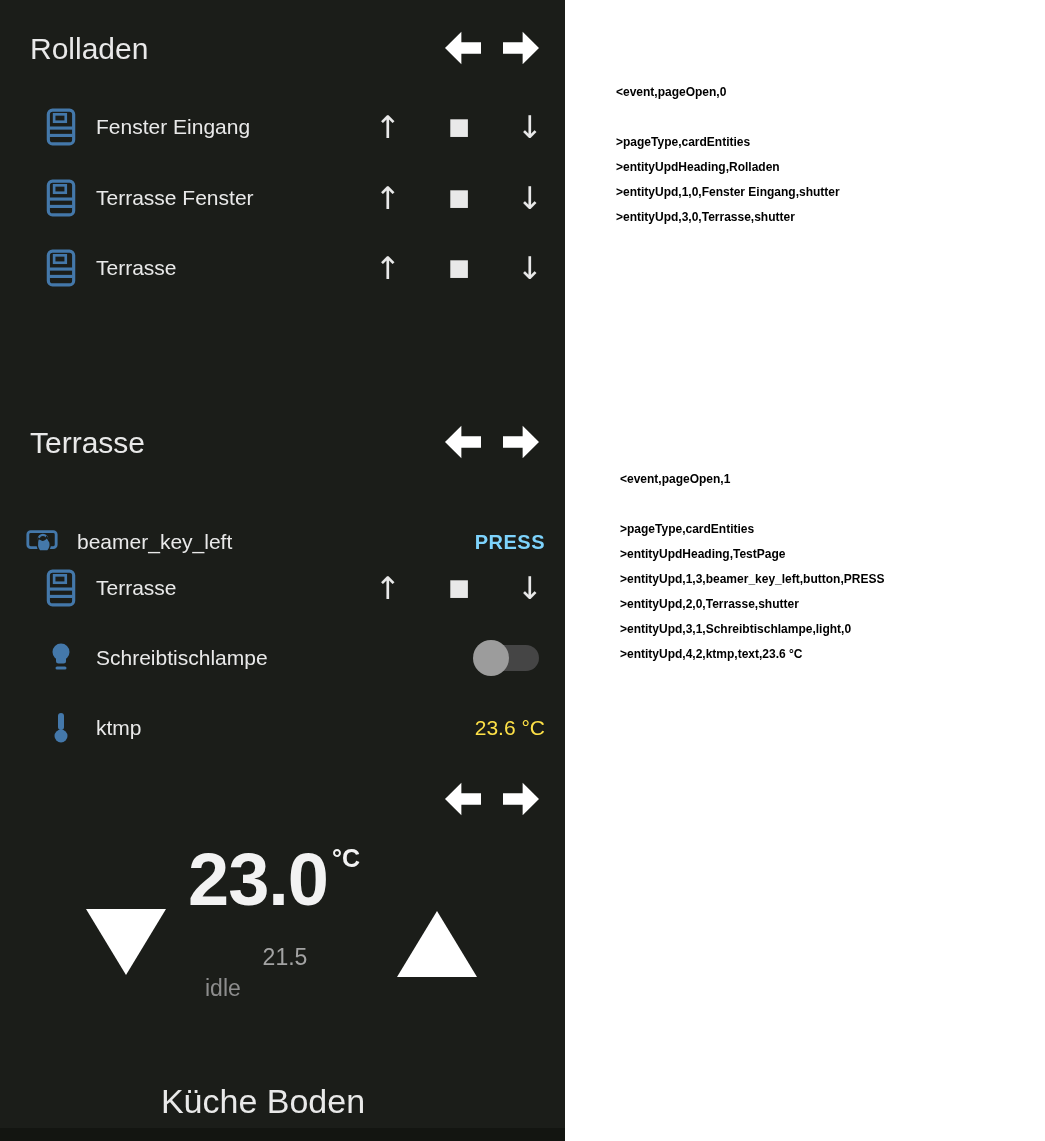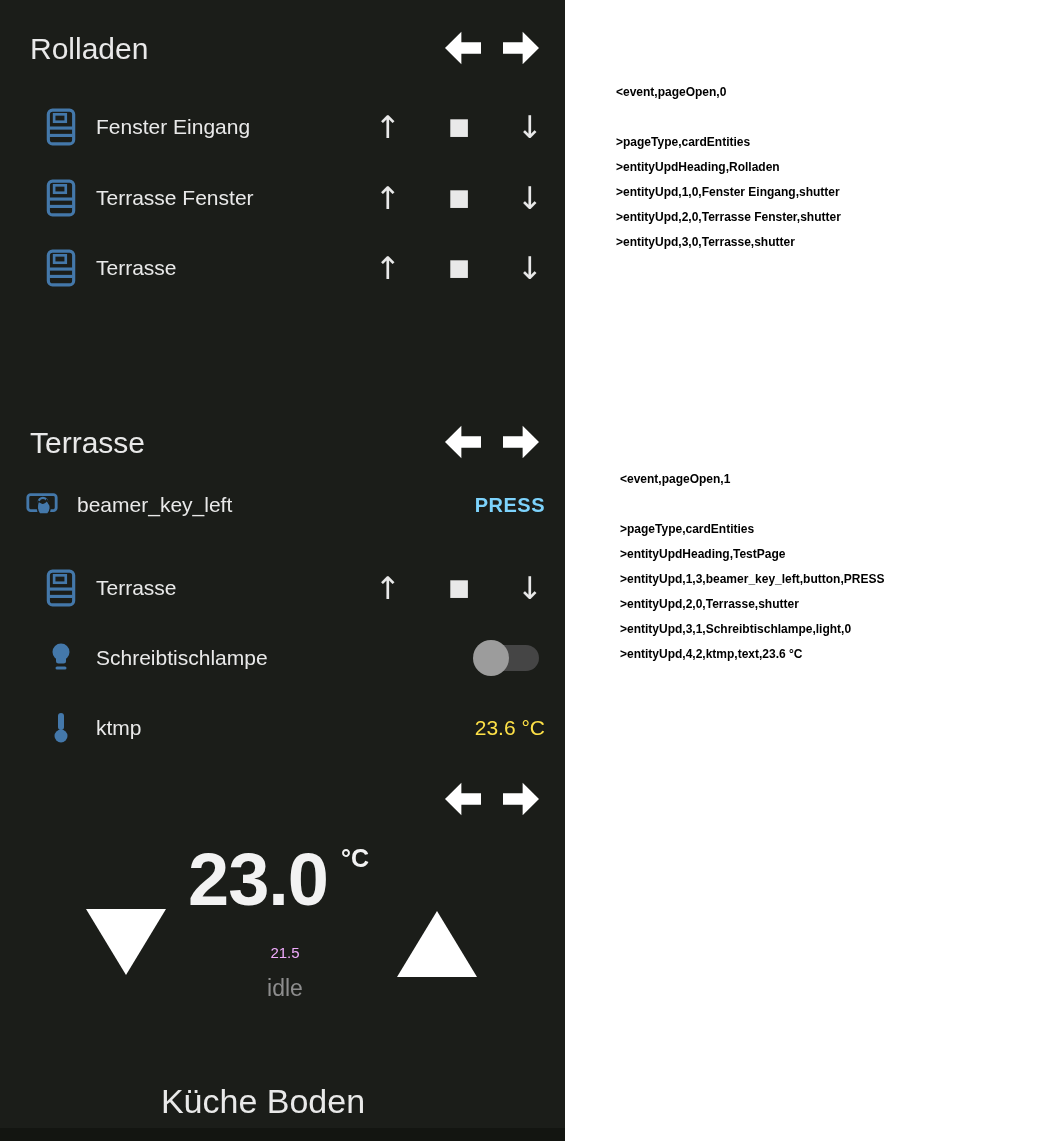--- a/index.html
+++ b/index.html
@@ -27,27 +27,27 @@
 
   .press-btn { position:absolute; right:20px; background:none; border:none; padding:0; color:#7dd3fc; font-size:20px; font-weight:700; letter-spacing:0.5px; cursor:pointer; }
 
   .toggle { position:absolute; right:26px; width:66px; height:36px; cursor:pointer; }
   .toggle .track { position:absolute; left:4px; top:5px; width:62px; height:26px; border-radius:13px; background:#454545; }
   .toggle .knob { position:absolute; left:0; top:0; width:36px; height:36px; border-radius:50%; background:#9c9c9c; }
 
   .value-text { position:absolute; right:20px; color:#fde047; font-size:21px; }
 
   
-  .thermo-temp { position:absolute; left:188px; top:846px; display:flex; align-items:flex-start; color:#f2f2f2;gap:9px; }
+  .thermo-temp { position:absolute; left:188px; top:846px; display:flex; align-items:flex-start; color:#f2f2f2; }
   .thermo-temp .big { font-size:74px; font-weight:700; line-height:0.92; letter-spacing:-1px; }
   .thermo-temp .unit { font-size:25px; font-weight:700; margin-left:4px; margin-top:-2px; }
   .tri-btn { position:absolute; background:none; border:none; padding:0; cursor:pointer; }
   .tri-btn svg { display:block; }
-  .thermo-setpoint { position:absolute; left:205px; top:944px; width:160px; text-align:center; color:#f0abfc; font-size:15px; }
-  .thermo-state { position:absolute; left:205px; top:975px; width:160px; text-align:center; color:#8d8d8d; font-size:23px; }
+  .thermo-setpoint { position:absolute; left:205px; top:944px; width:160px; text-align:center; color:#a3a3a3; font-size:23px; }
+  .thermo-state { position:absolute; left:205px; top:975px; width:160px; text-align:left; color:#8d8d8d; font-size:23px; }
   .thermo-name { position:absolute; left:93px; top:1082px; width:340px; text-align:center; color:#e9e9e9; font-size:34px; }
 
   
   .proto { position:absolute; color:#000000; font-size:12px; font-weight:700; }
   .proto-line { min-height:25px; line-height:25px; white-space:pre; }
 </style>
 </head>
 <body>
 
 <div class="page">
@@ -126,21 +126,21 @@
             <path d="M23 7.5 H11 V1 L1 11 L11 21 V14.5 H23 Z" fill="#ffffff"></path>
           </svg>
       </button>
       <button class="nav-btn" aria-label="next page">
         <svg viewBox="0 0 24 22">
             <path d="M1 7.5 H13 V1 L23 11 L13 21 V14.5 H1 Z" fill="#ffffff"></path>
           </svg>
       </button>
     </div>
 
-    <div class="row" style="top:484px;padding-left:25px;">
+    <div class="row" style="top:521px;padding-left:25px;">
       <span class="icon">
         <svg width="36" height="34" viewBox="0 0 36 32">
           <rect x="3" y="5" width="30" height="17" rx="3" fill="none" stroke="#4478aa" stroke-width="3"></rect>
           <circle cx="19" cy="13" r="4.5" fill="none" stroke="#4478aa" stroke-width="2.5"></circle>
           <path d="M14 12 q-2.5 9 1.5 13.5 l8.5 0 q3.5-3.5 2.5-9 l-3.5-6 q-1.5 4-5 3.5 z" fill="#4478aa" stroke="#1b1d19" stroke-width="1.5"></path>
         </svg>
       </span>
       <span class="label">beamer_key_left</span>
       <button class="press-btn">PRESS</button>
     </div>
@@ -223,21 +223,20 @@
 
     <div class="bottom-strip"></div>
   </div>
 
   <div class="proto" style="left:616px; top:80px;">
     <div class="proto-line">&lt;event,pageOpen,0</div>
     <div class="proto-line"></div>
     <div class="proto-line">&gt;pageType,cardEntities</div>
     <div class="proto-line">&gt;entityUpdHeading,Rolladen</div>
     <div class="proto-line">&gt;entityUpd,1,0,Fenster Eingang,shutter</div>
-    <div class="proto-line">&gt;entityUpd,2,0,Terrasse Fenster,shutter</div>
     <div class="proto-line">&gt;entityUpd,3,0,Terrasse,shutter</div>
   </div>
 
   <div class="proto" style="left:620px; top:467px;">
     <div class="proto-line">&lt;event,pageOpen,1</div>
     <div class="proto-line"></div>
     <div class="proto-line">&gt;pageType,cardEntities</div>
     <div class="proto-line">&gt;entityUpdHeading,TestPage</div>
     <div class="proto-line">&gt;entityUpd,1,3,beamer_key_left,button,PRESS</div>
     <div class="proto-line">&gt;entityUpd,2,0,Terrasse,shutter</div>

